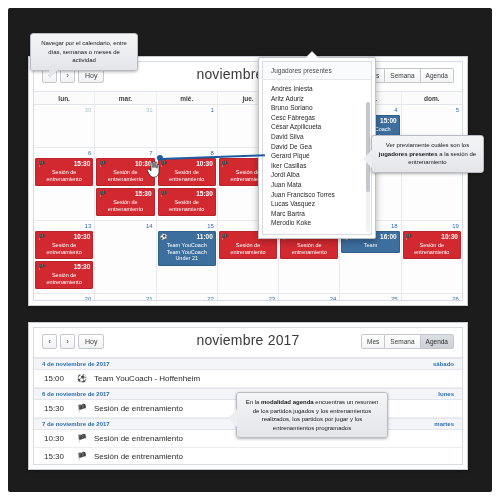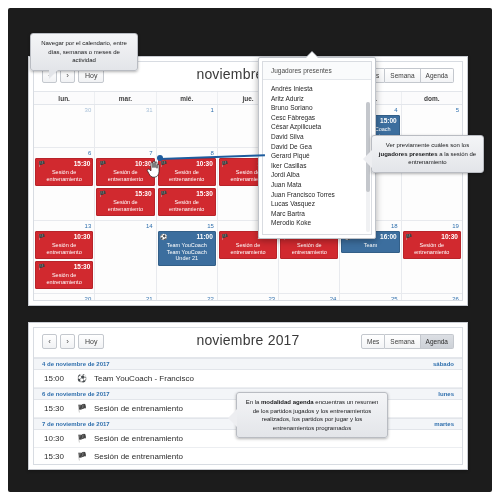--- a/index.html
+++ b/index.html
@@ -517,21 +517,21 @@
     </div>
 
     <div class="agenda-list" id="agenda-list">
         <div class="agenda-date-row">
           <span class="agenda-date">4 de noviembre de 2017</span>
           <span class="agenda-dow">sábado</span>
         </div>
         <div class="agenda-evt-row">
           <span class="agenda-time">15:00</span>
           <span class="agenda-ico">⚽</span>
-          <span class="agenda-text">Team YouCoach - Francisco</span>
+          <span class="agenda-text">Team YouCoach - Hoffenheim</span>
         </div>
         <div class="agenda-date-row">
           <span class="agenda-date">6 de noviembre de 2017</span>
           <span class="agenda-dow">lunes</span>
         </div>
         <div class="agenda-evt-row">
           <span class="agenda-time">15:30</span>
           <span class="agenda-ico">🏴</span>
           <span class="agenda-text">Sesión de entrenamiento</span>
         </div>

